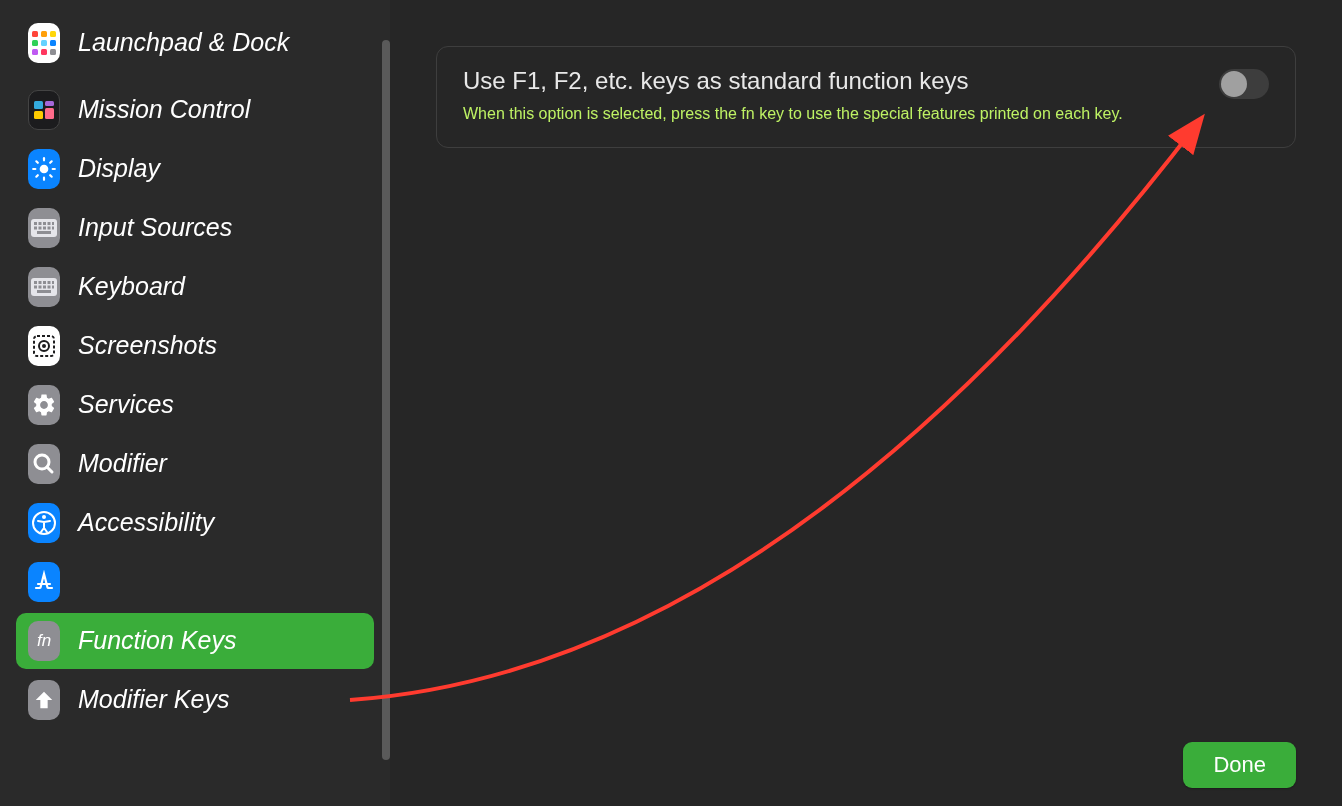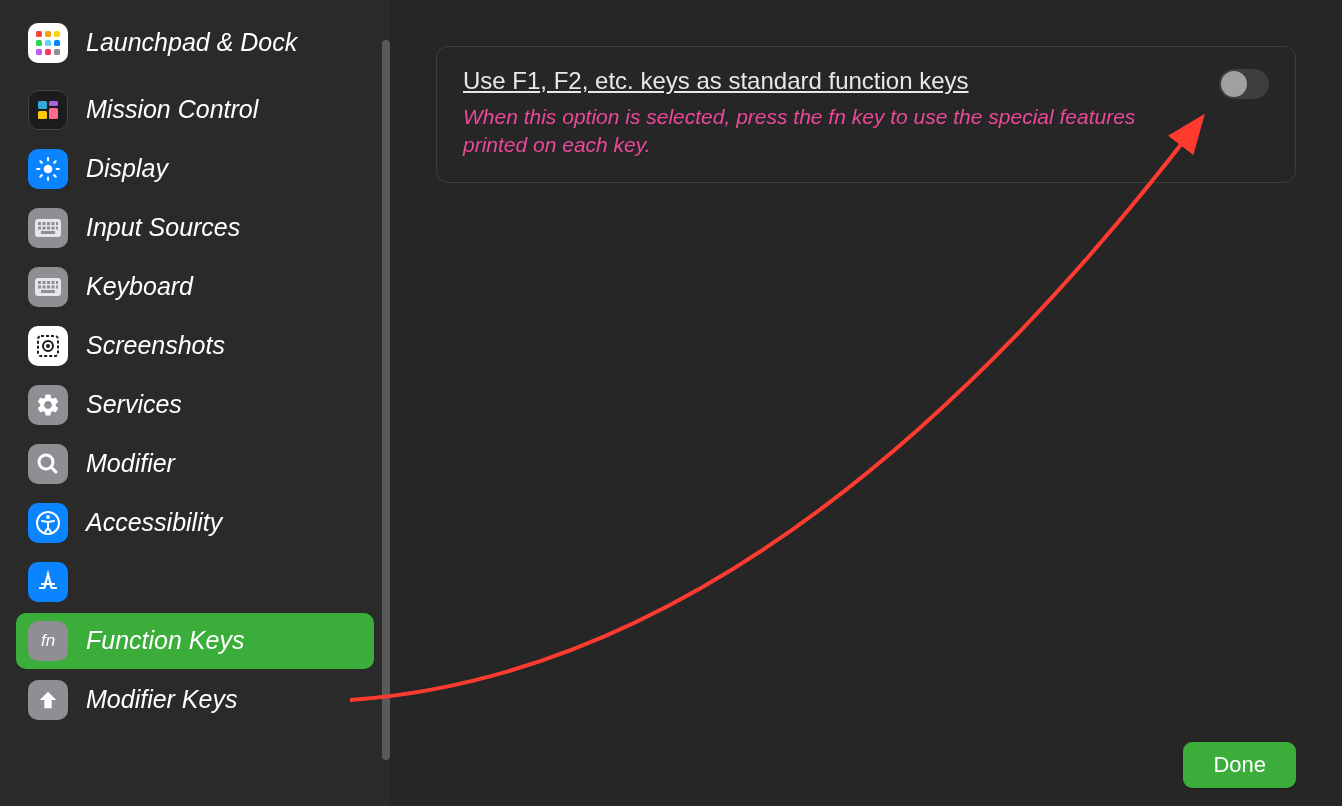--- a/index.html
+++ b/index.html
@@ -43,21 +43,21 @@
       min-height: 54px;
       font-style: italic;
     }
     .sidebar-item.multi {
       min-height: 72px;
     }
     .sidebar-item.selected {
       background: #3aad3a;
     }
     .sidebar-item .icon-box {
-      width: 40px;
+      width: 32px;
       height: 40px;
       border-radius: 10px;
       display: flex;
       align-items: center;
       justify-content: center;
       margin-right: 18px;
       flex-shrink: 0;
     }
     .sidebar-item .label {
       font-size: 25px;
@@ -81,27 +81,25 @@
       padding: 20px 26px 22px 26px;
       display: flex;
       align-items: flex-start;
       justify-content: space-between;
       gap: 24px;
     }
     .setting-text .title {
       font-size: 24px;
       color: #e8e8e8;
       margin-bottom: 8px;
-      text-decoration: underline;
     }
     .setting-text .desc {
-      font-size: 21px;
-      color: #ec4899;
+      font-size: 16px;
+      color: #bef264;
       line-height: 1.35;
-      font-style: italic;
     }
     .toggle {
       width: 50px;
       height: 30px;
       background: #3d3d3d;
       border-radius: 15px;
       position: relative;
       flex-shrink: 0;
       margin-top: 2px;
       cursor: pointer;

